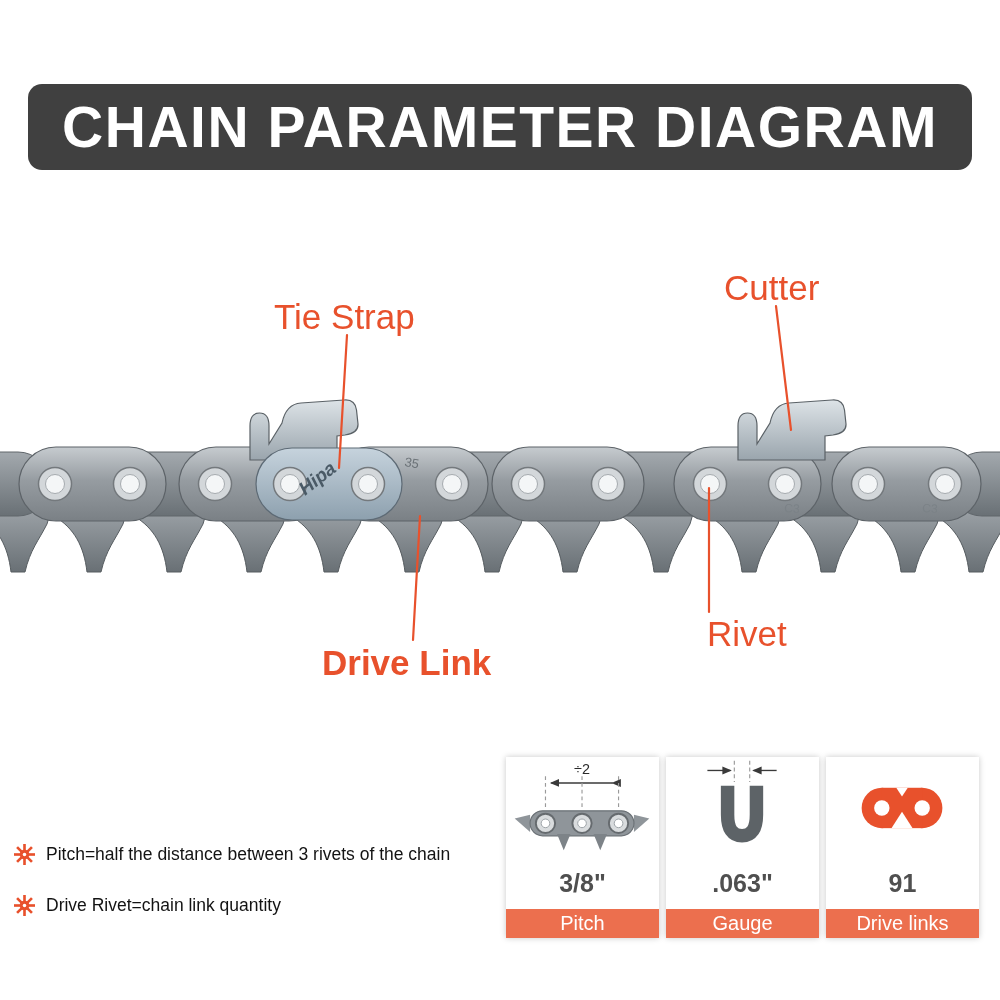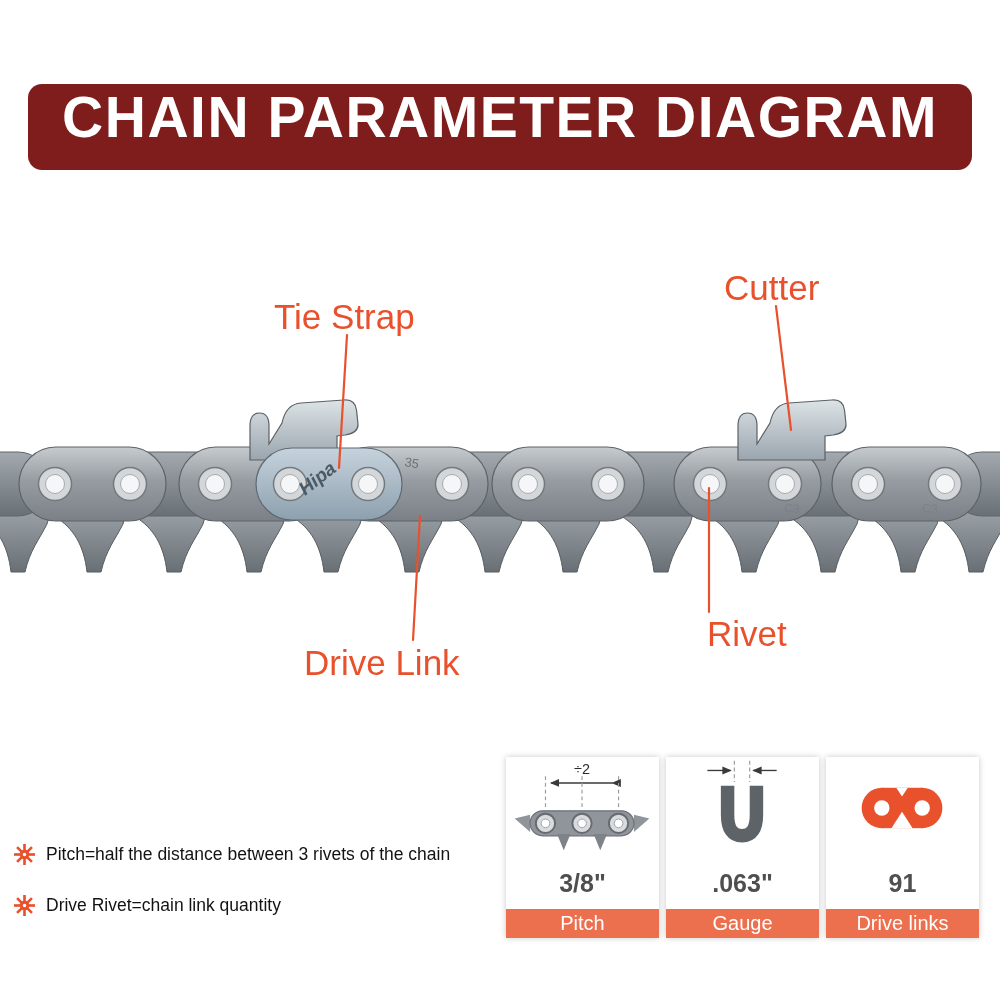--- a/index.html
+++ b/index.html
@@ -1,28 +1,28 @@
 <!DOCTYPE html>
 <html><head>
 <meta charset="utf-8">
 <style>
   html,body{margin:0;padding:0;background:#fff;font-family:"Liberation Sans",sans-serif;}
   .page{position:relative;width:1000px;height:1000px;background:#fff;overflow:hidden;}
 
-  .banner{position:absolute;left:28px;top:84px;width:944px;height:86px;background:#7f1d1d;
-          border-radius:14px;display:flex;align-items:flex-start;justify-content:center;}
+  .banner{position:absolute;left:28px;top:84px;width:944px;height:86px;background:#404040;
+          border-radius:14px;display:flex;align-items:center;justify-content:center;}
   .banner h1{margin:0;color:#fff;font-size:57px;font-weight:bold;letter-spacing:1.5px;white-space:nowrap;}
 
   .diagram{position:absolute;left:0;top:250px;width:1000px;height:480px;}
   .chain-svg{position:absolute;left:0;top:138px;}
   .lines-svg{position:absolute;left:0;top:0;}
   .dlabel{position:absolute;color:#e8512c;font-size:35px;white-space:nowrap;}
   .lbl-tie{left:274px;top:47px;}
   .lbl-cutter{left:724px;top:18px;text-align:center;}
-  .lbl-drive{left:304px;top:393px;}
+  .lbl-drive{left:322px;top:393px;font-weight:bold;}
   .lbl-rivet{left:670px;top:364px;margin-left:37px;}
 
   .notes{position:absolute;left:14px;top:842px;}
   .note{display:flex;align-items:center;gap:11px;height:24px;margin-bottom:27px;}
   .note .ntext{font-size:17.5px;color:#131313;text-align:right;}
 
   .cards{position:absolute;left:506px;top:757px;display:flex;gap:7px;}
   .card{width:153px;height:181px;background:#fff;box-shadow:0 0 6px rgba(0,0,0,.22);
         display:flex;flex-direction:column;align-items:center;}
   .card .cicon{width:153px;height:100px;}

